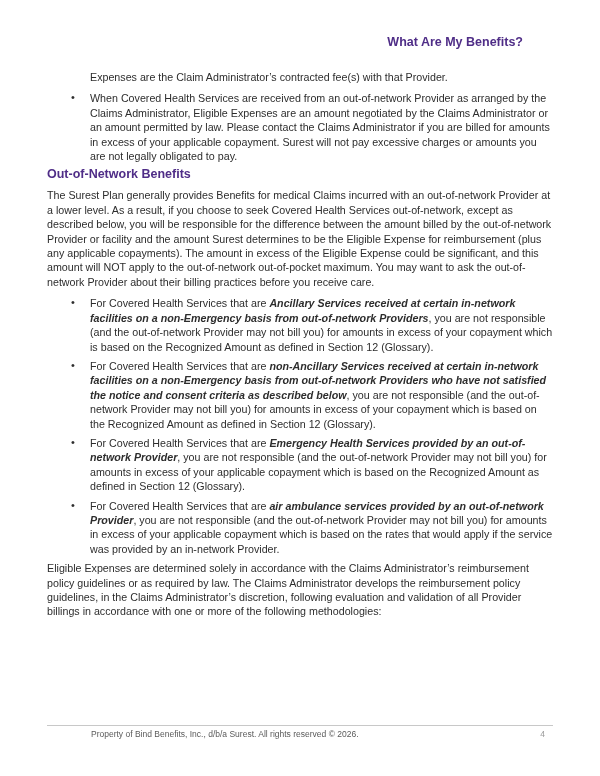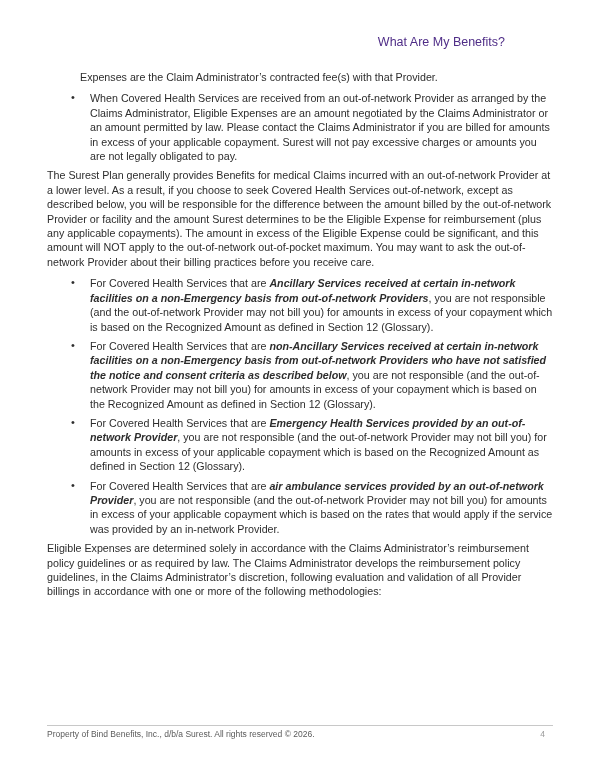--- a/index.html
+++ b/index.html
@@ -15,35 +15,35 @@
     position:relative;
     width:600px;height:776px;
     background:#ffffff;
     font-family:"Liberation Sans", sans-serif;
     color:var(--body-text);
     overflow:hidden;
     margin:0 auto;
   }
   .running-header{
     position:absolute;
-    top:35px;left:47px;right:95px;
+    top:35px;left:47px;right:77px;
     text-align:right;
     color:var(--purple);
-    font-weight:normal;
+    font-weight:bold;
     font-size:12.5px;
     line-height:15px;
   }
   .doc-body{
     position:absolute;
     top:70px;left:47px;right:47px;
     font-size:10.7px;
     line-height:14.4px;
   }
   .doc-body p.para{margin:0 0 7px 0;}
-  .doc-body p.para.hanging{margin-left:33px;}
+  .doc-body p.para.hanging{margin-left:43px;}
   .doc-body h2{
     color:var(--purple);
     font-size:12.5px;
     line-height:15px;
     font-weight:bold;
     margin:-1px 0 6px 0;
   }
   .bullet{
     position:relative;
     padding-left:43px;
@@ -59,35 +59,36 @@
     position:absolute;
     left:47px;right:47px;top:725px;
     border-top:1px solid var(--rule);
     padding-top:3px;
     display:flex;
     justify-content:space-between;
     align-items:flex-start;
     font-size:8.5px;
     line-height:11px;
   }
-  .footer .copyright{color:var(--footer-text);}
+  .footer .copyright{color:var(--footer-text);margin-left:44px;}
   .footer .pagenum{color:var(--page-num);padding-right:8px;}
 </style>
 </head>
 <body>
 
 <div class="page">
 
   <div class="running-header">
     <span>What Are My Benefits?</span>
   </div>
 
   <main class="doc-body" id="content-root">
       <p class="para hanging"><span>Expenses are the Claim Administrator’s contracted fee(s) with that Provider.</span></p>
       <div class="bullet"><span class="marker">•</span><span>When Covered Health Services are received from an out-of-network Provider as arranged by the Claims Administrator, Eligible Expenses are an amount negotiated by the Claims Administrator or an amount permitted by law. Please contact the Claims Administrator if you are billed for amounts in excess of your applicable copayment. Surest will not pay excessive charges or amounts you are not legally obligated to pay.</span></div>
+      <h2>Out-of-Network Benefits</h2>
       <p class="para"><span>The Surest Plan generally provides Benefits for medical Claims incurred with an out-of-network Provider at a lower level. As a result, if you choose to seek Covered Health Services out-of-network, except as described below, you will be responsible for the difference between the amount billed by the out-of-network Provider or facility and the amount Surest determines to be the Eligible Expense for reimbursement (plus any applicable copayments). The amount in excess of the Eligible Expense could be significant, and this amount will NOT apply to the out-of-network out-of-pocket maximum. You may want to ask the out-of-network Provider about their billing practices before you receive care.</span></p>
       <div class="bullet"><span class="marker">•</span><span>For Covered Health Services that are </span><span class="bi">Ancillary Services received at certain in-network facilities on a non-Emergency basis from out-of-network Providers</span><span>, you are not responsible (and the out-of-network Provider may not bill you) for amounts in excess of your copayment which is based on the Recognized Amount as defined in Section 12 (Glossary).</span></div>
       <div class="bullet"><span class="marker">•</span><span>For Covered Health Services that are </span><span class="bi">non-Ancillary Services received at certain in-network facilities on a non-Emergency basis from out-of-network Providers who have not satisfied the notice and consent criteria as described below</span><span>, you are not responsible (and the out-of-network Provider may not bill you) for amounts in excess of your copayment which is based on the Recognized Amount as defined in Section 12 (Glossary).</span></div>
       <div class="bullet"><span class="marker">•</span><span>For Covered Health Services that are </span><span class="bi">Emergency Health Services provided by an out-of-network Provider</span><span>, you are not responsible (and the out-of-network Provider may not bill you) for amounts in excess of your applicable copayment which is based on the Recognized Amount as defined in Section 12 (Glossary).</span></div>
       <div class="bullet"><span class="marker">•</span><span>For Covered Health Services that are </span><span class="bi">air ambulance services provided by an out-of-network Provider</span><span>, you are not responsible (and the out-of-network Provider may not bill you) for amounts in excess of your applicable copayment which is based on the rates that would apply if the service was provided by an in-network Provider.</span></div>
       <p class="para"><span>Eligible Expenses are determined solely in accordance with the Claims Administrator’s reimbursement policy guidelines or as required by law. The Claims Administrator develops the reimbursement policy guidelines, in the Claims Administrator’s discretion, following evaluation and validation of all Provider billings in accordance with one or more of the following methodologies:</span></p>
     </main>
 
   <footer class="footer">
     <span class="copyright">Property of Bind Benefits, Inc., d/b/a Surest. All rights reserved © 2026.</span>

